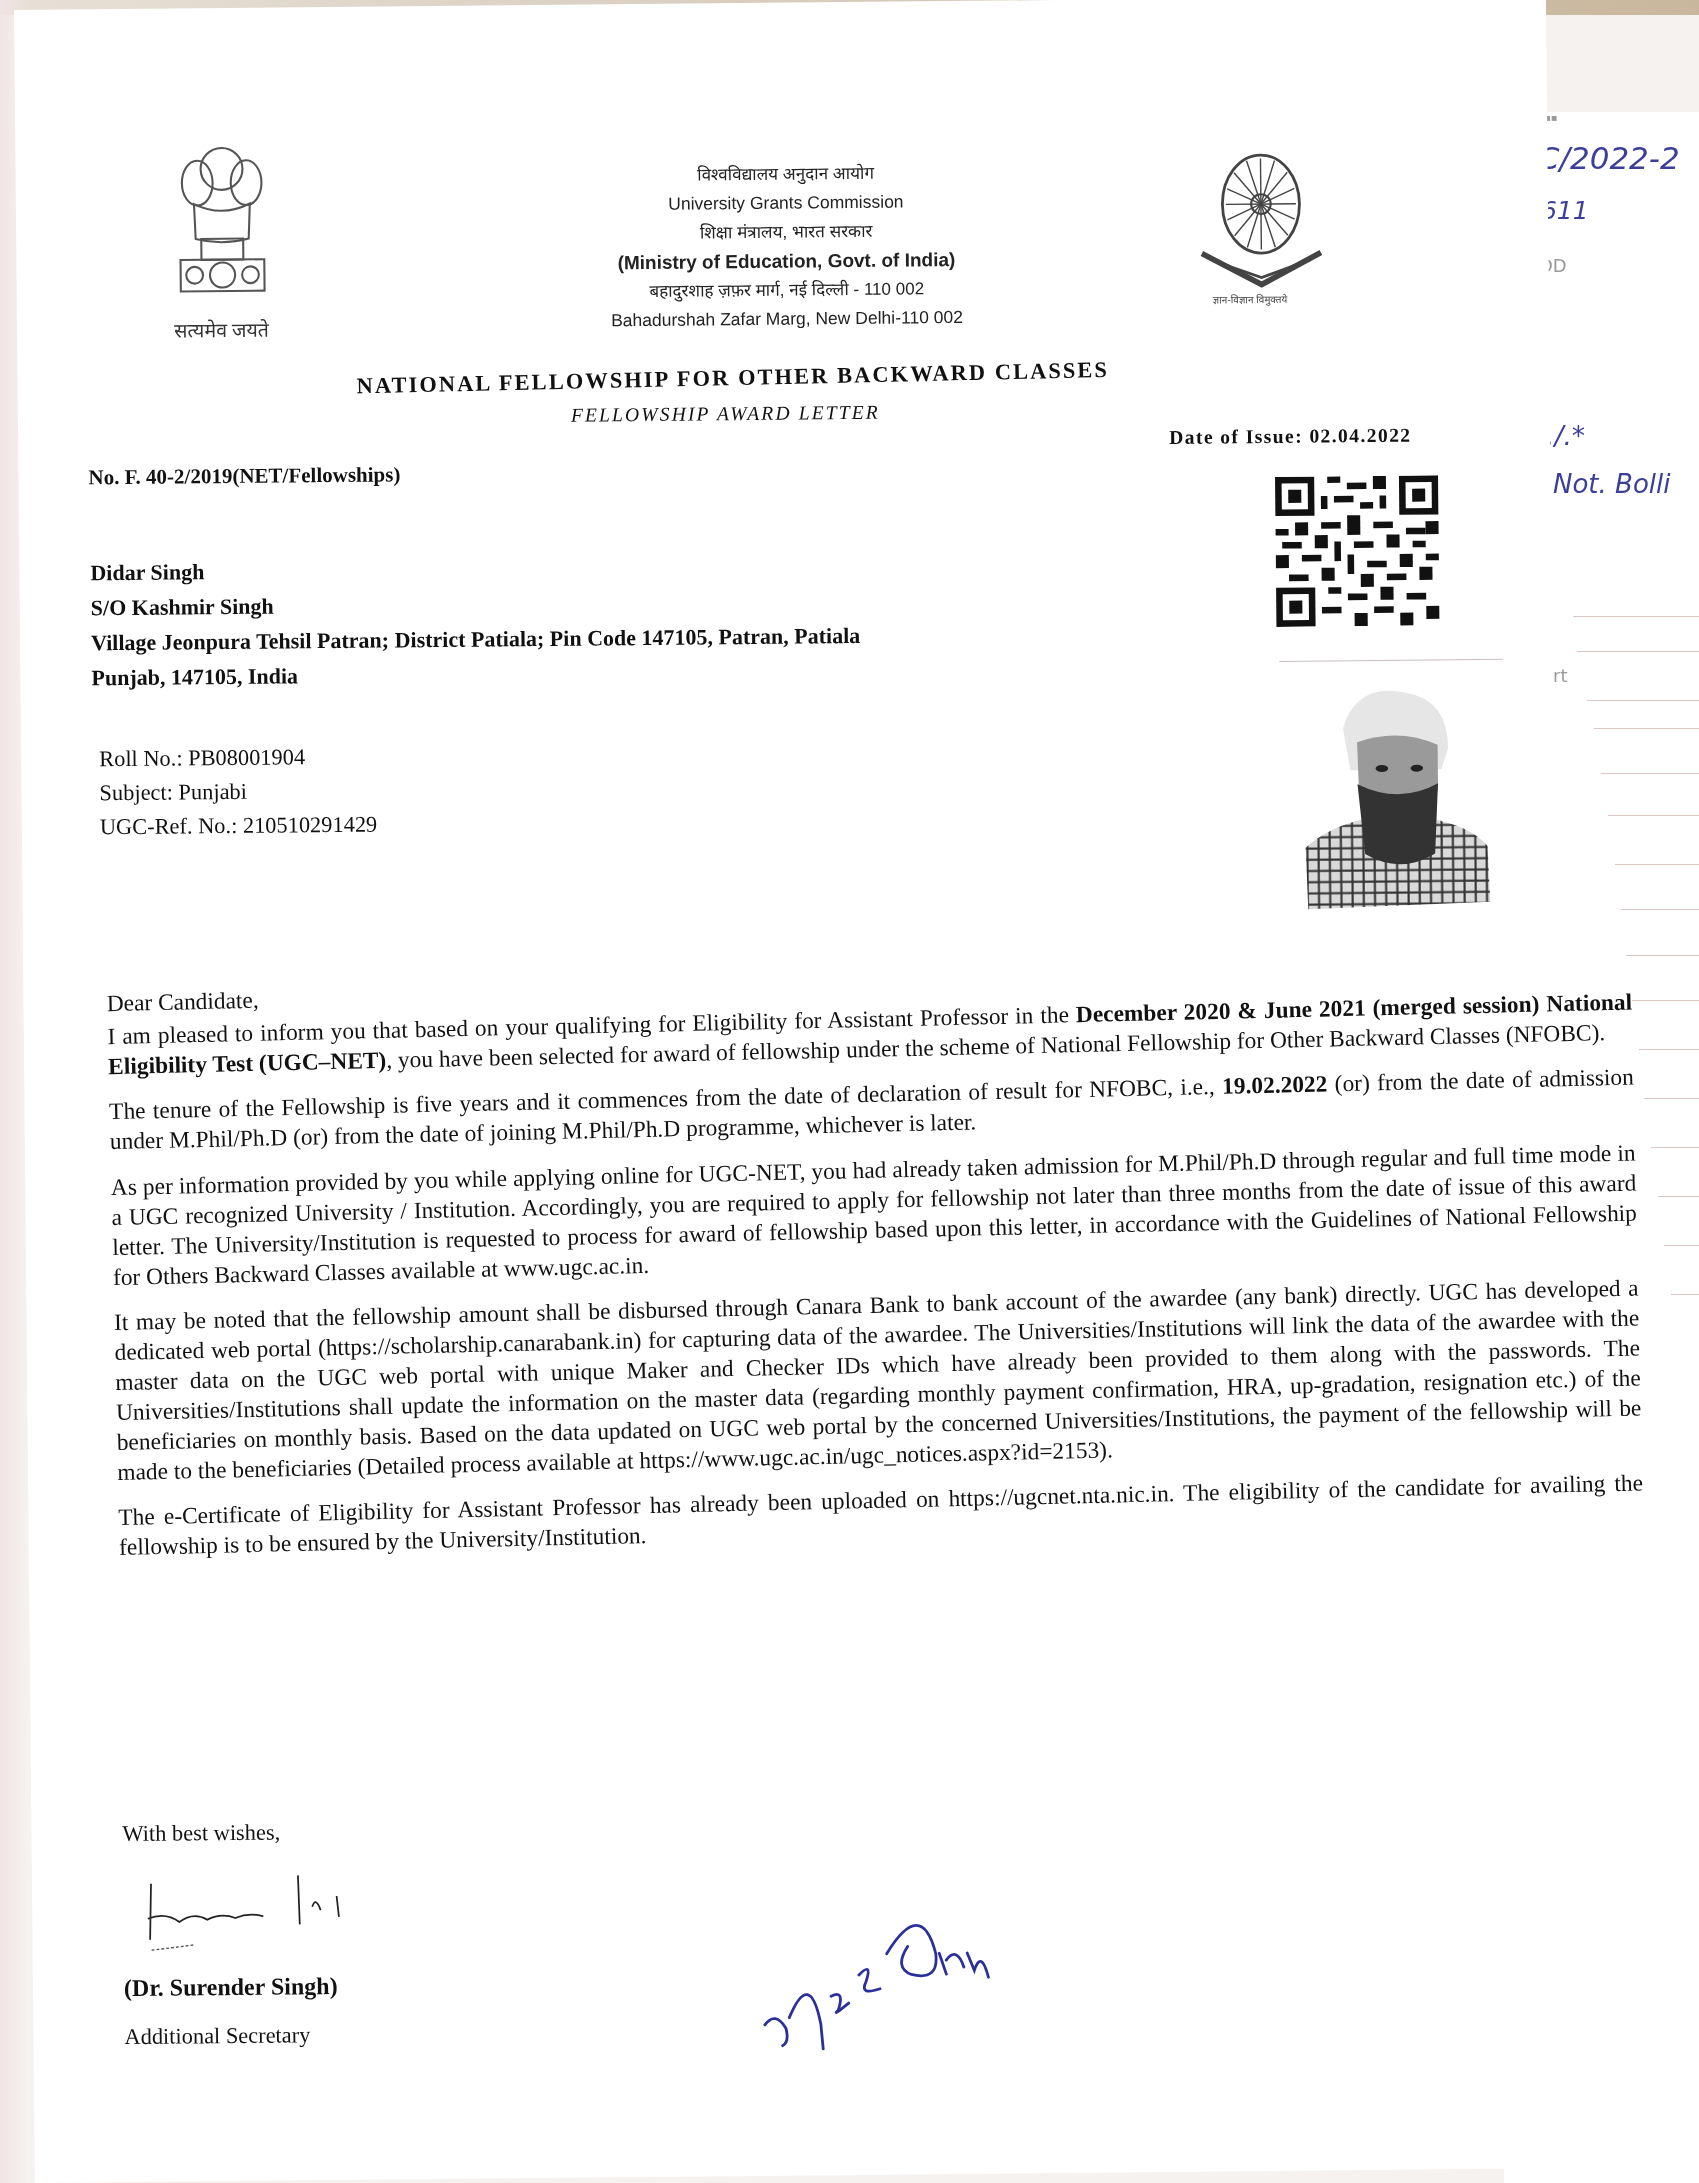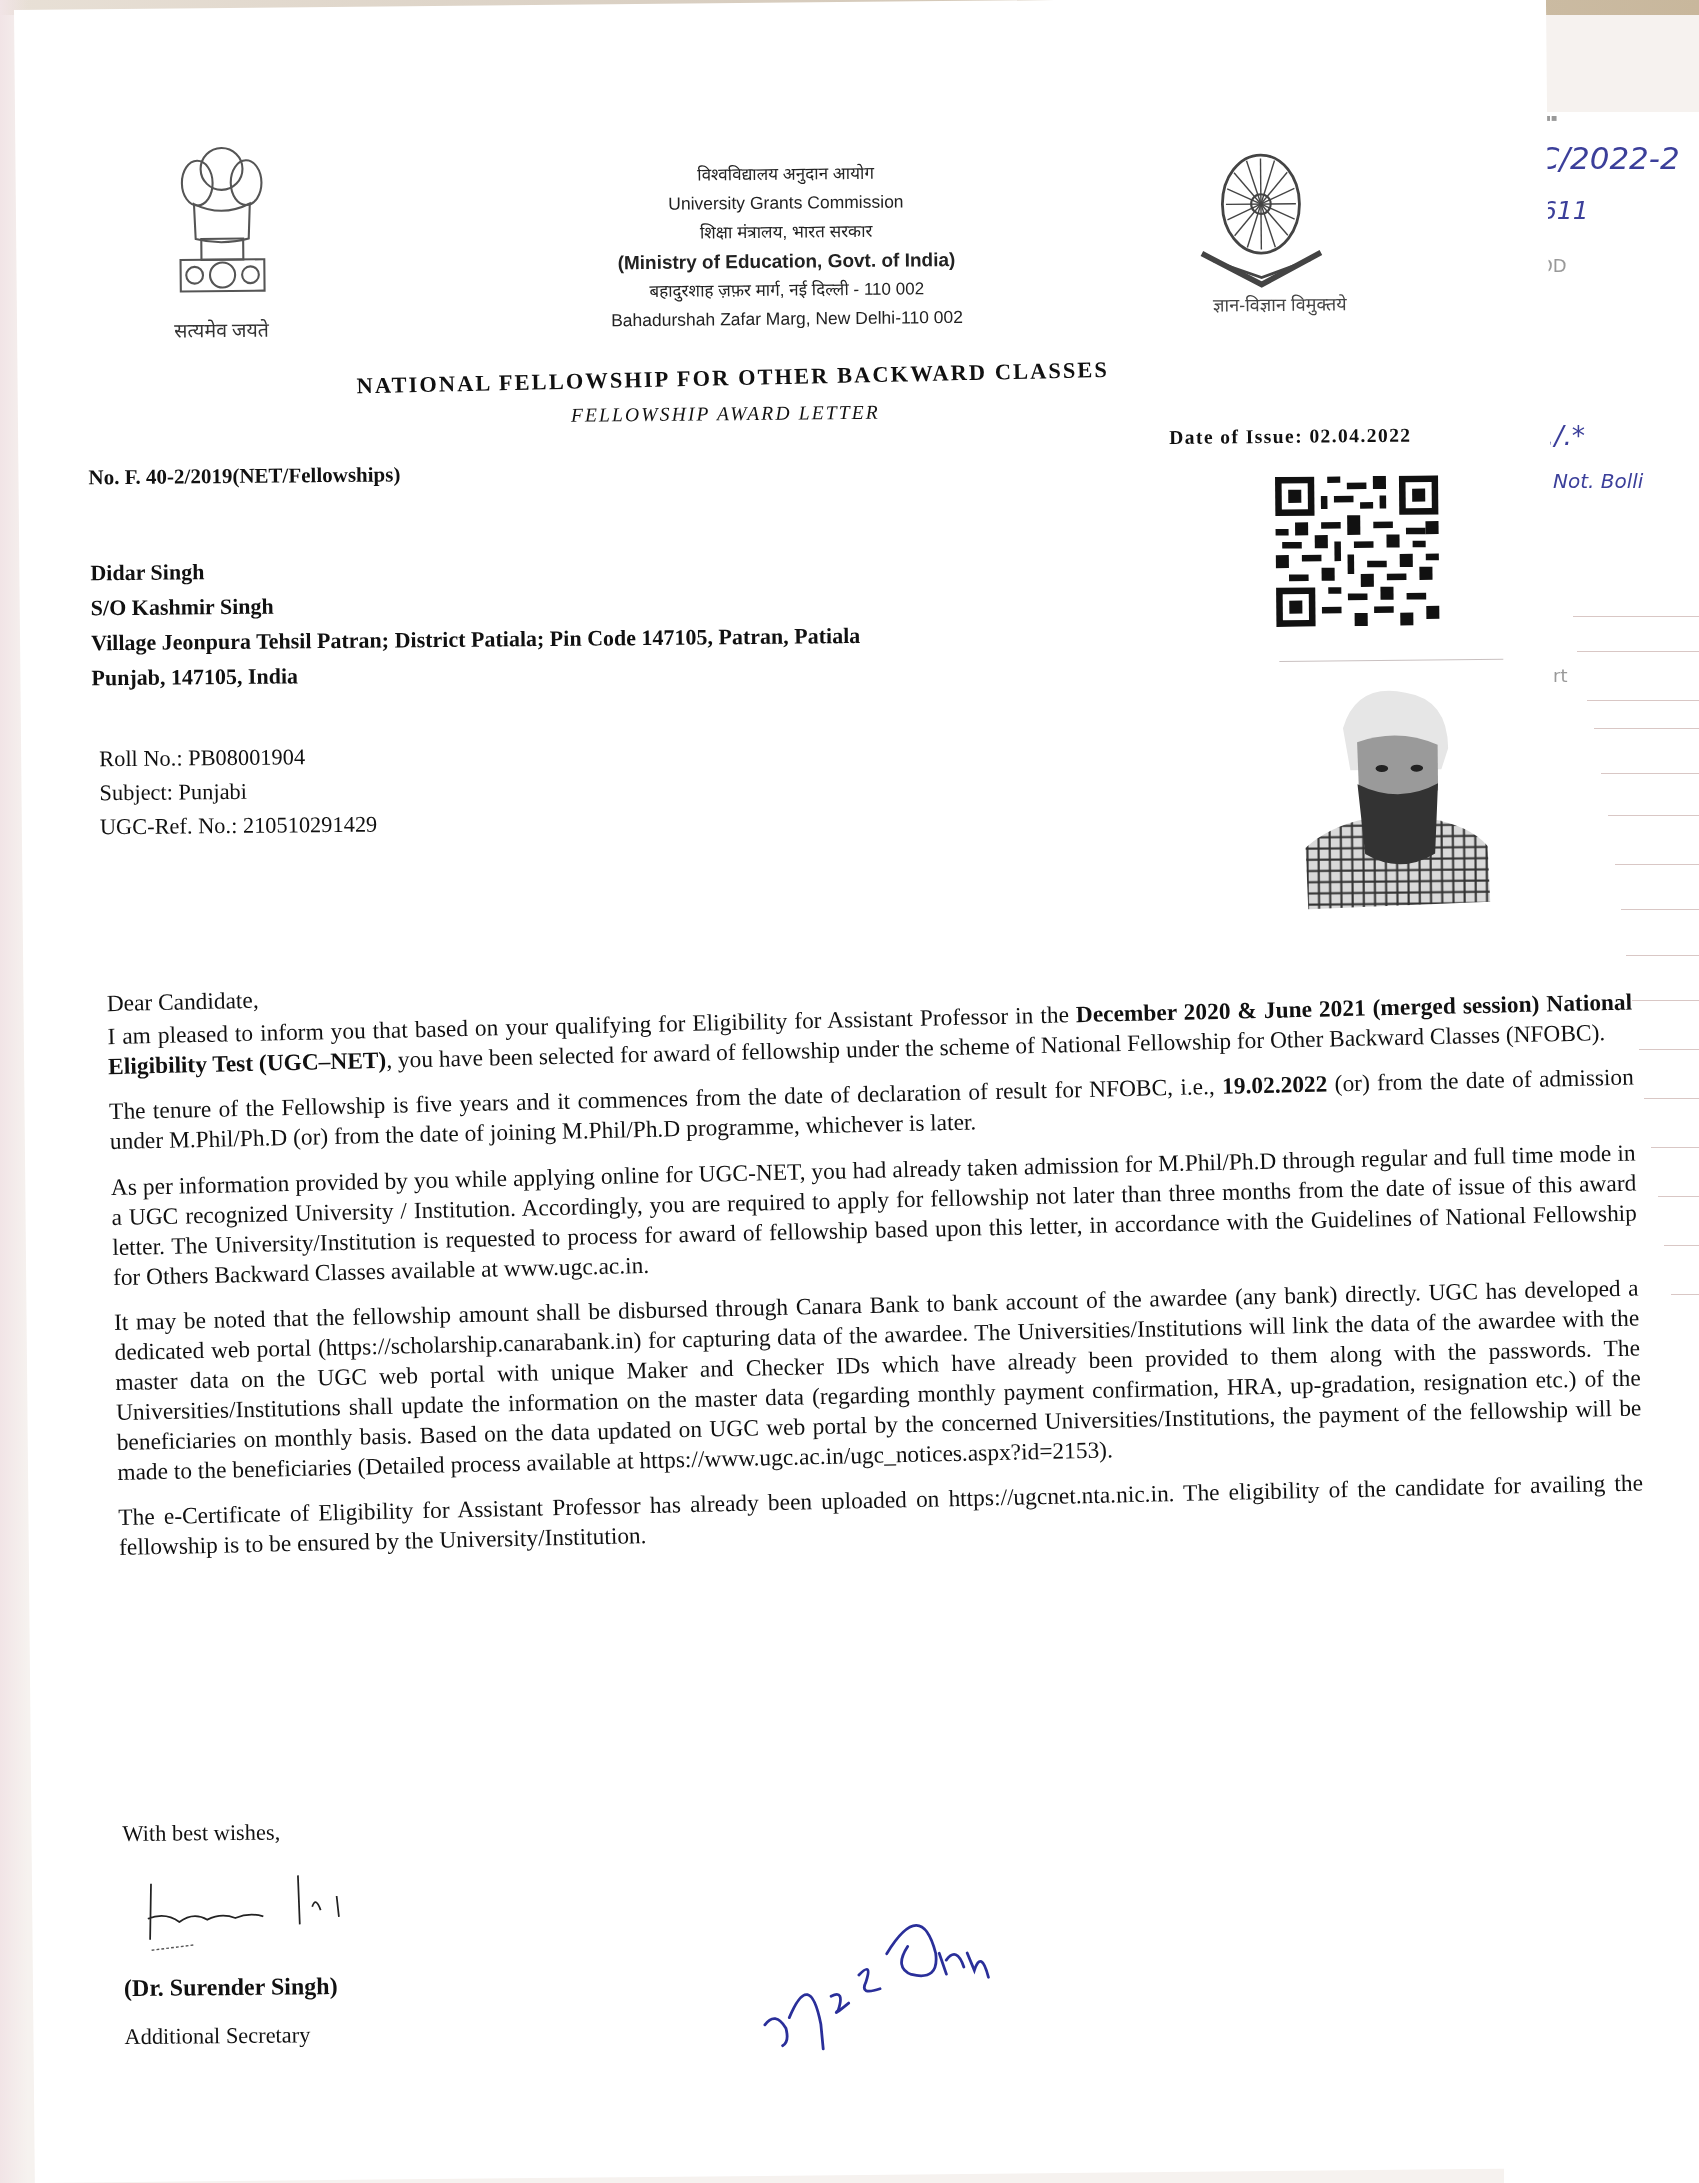--- a/index.html
+++ b/index.html
@@ -43,21 +43,21 @@
     position: absolute; left: 157px; top: 308px; font-size: 19.6px; color: #333;
   }
   .ugc-header {
     position: absolute; left: 504px; top: 157px; width: 532px; text-align: center;
     font-family: "Liberation Sans", sans-serif; font-size: 17px; line-height: 29px; color: #222;
   }
   .ugc-header .en { font-size: 17.5px; }
   .ugc-header .bold { font-weight: bold; font-size: 19px; }
   .ugc-logo { position: absolute; left: 1175px; top: 150px; width: 140px; height: 147px; }
   .ugc-logo-caption {
-    position: absolute; left: 1196px; top: 294px; font-size: 18px; color: #444;
+    position: absolute; left: 1196px; top: 294px; font-size: 10px; color: #444;
     font-family: "Liberation Sans", sans-serif;
   }
 
   .title {
     position: absolute; left: 339px; top: 362px; font-size: 22.4px; font-weight: bold;
     letter-spacing: 2.1px; transform: rotate(-0.7deg);
   }
   .subtitle {
     position: absolute; left: 553px; top: 400px; font-size: 19.6px; font-style: italic;
     letter-spacing: 2.1px;
@@ -112,21 +112,21 @@
 
 <div class="top-strip"></div>
 <div class="left-shadow"></div>
 
 <div class="side-page">
   <div class="side-faint" style="left:7px;top:0px;font-size:9.8px;">▪▪▪▪▪▪▪</div>
   <span class="side-note" style="left:12.6px;top:28px;">BC/2022-2</span>
   <span class="side-note" style="left:21px;top:84px;font-size:25px;">1611</span>
   <span class="side-faint" style="left:35px;top:143px;">DD</span>
   <span class="side-note" style="left:42px;top:308px;font-size:26.6px;">./.*</span>
-  <span class="side-note" style="left:49px;top:357px;font-size:20px;">Not. Bolli</span>
+  <span class="side-note" style="left:49px;top:357px;font-size:26px;">Not. Bolli</span>
   <span class="side-faint" style="left:38px;top:553px;">ort</span>
   <div class="side-line" style="top:504px;width:126px;"></div>
   <div class="side-line" style="top:539px;width:122px;"></div>
   <div class="side-line" style="top:588px;width:112px;"></div>
   <div class="side-line" style="top:616px;width:105px;"></div>
   <div class="side-line" style="top:661px;width:98px;"></div>
   <div class="side-line" style="top:703px;width:91px;"></div>
   <div class="side-line" style="top:752px;width:84px;"></div>
   <div class="side-line" style="top:797px;width:78px;"></div>
   <div class="side-line" style="top:843px;width:73px;"></div>

